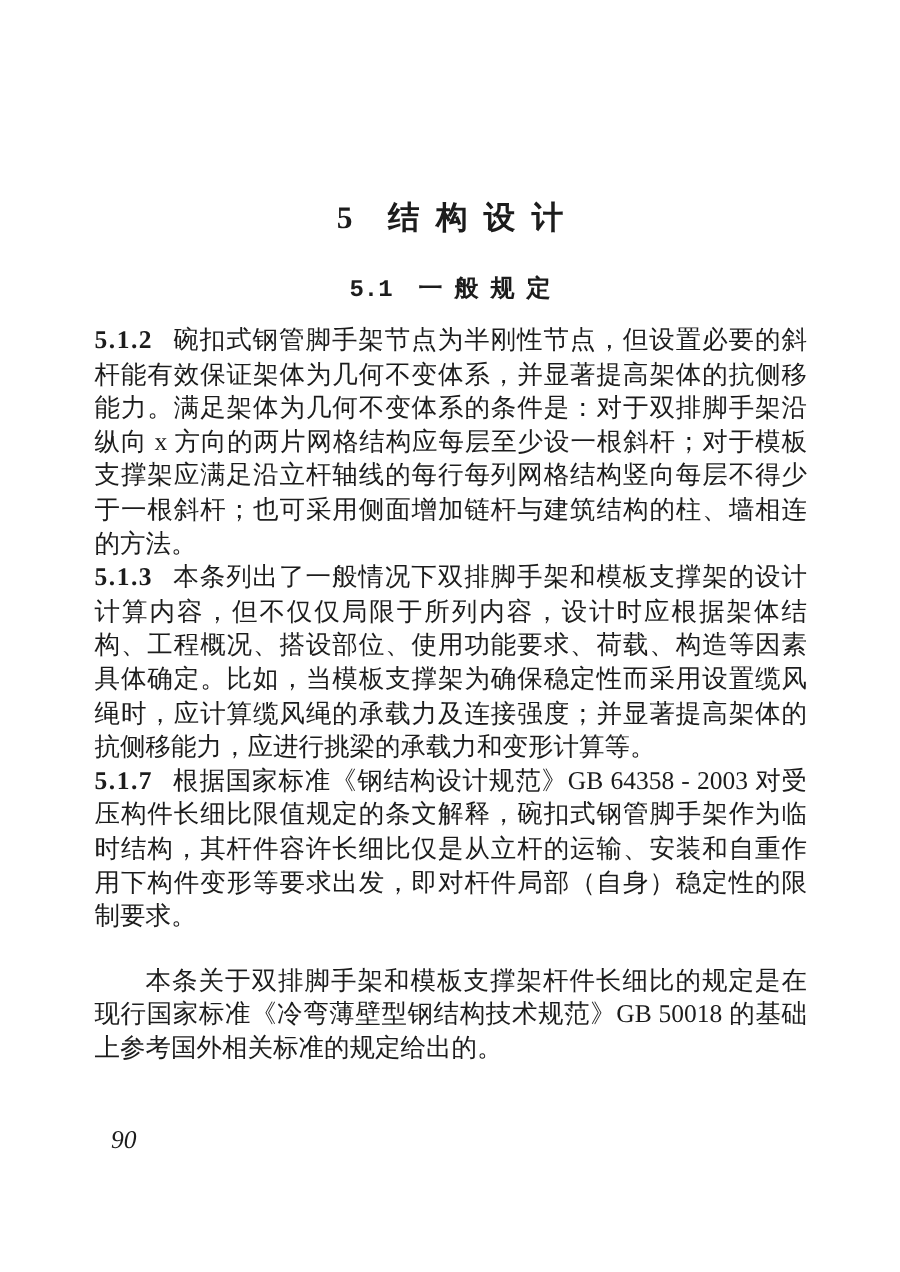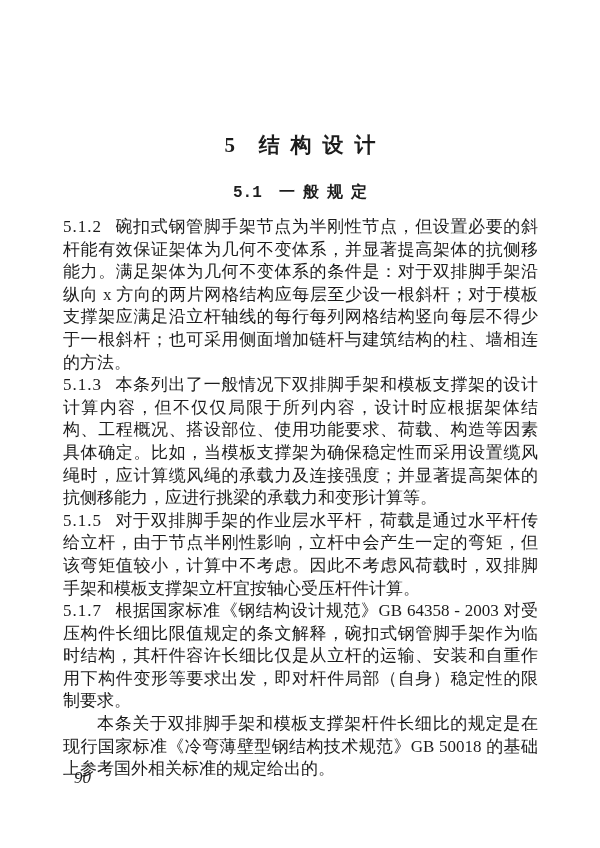--- a/index.html
+++ b/index.html
@@ -71,31 +71,32 @@
     text-align: justify;
     text-justify: inter-ideograph;
     color: var(--ink);
   }
   .body-text p.para {
     margin: 0;
     padding: 0;
   }
   .body-text p.para.indent {
     text-indent: 2em;
+    margin-top: 20px;
   }
   .plabel {
-    font-weight: normal;
+    font-weight: bold;
     margin-right: 0.75em;
     letter-spacing: 0.06em;
   }
   
   .page-number {
     position: absolute;
     left: 74px;
-    top: 768px;
+    top: 750px;
     font-family: "Liberation Serif", "DejaVu Serif", serif;
     font-style: italic;
     font-size: 17px;
     color: var(--ink);
   }
 </style>
 </head>
 <body>
 
 <div class="page">
@@ -106,20 +107,19 @@
   </h1>
 
   <h2 class="section">
     <span class="sec-num">5.1</span>
     <span class="sec-title">一般规定</span>
   </h2>
 
   <div class="body-text">
       <p class="para"><b class="plabel">5.1.2</b><span>碗扣式钢管脚手架节点为半刚性节点，但设置必要的斜杆能有效保证架体为几何不变体系，并显著提高架体的抗侧移能力。满足架体为几何不变体系的条件是：对于双排脚手架沿纵向 x 方向的两片网格结构应每层至少设一根斜杆；对于模板支撑架应满足沿立杆轴线的每行每列网格结构竖向每层不得少于一根斜杆；也可采用侧面增加链杆与建筑结构的柱、墙相连的方法。</span></p>
       <p class="para"><b class="plabel">5.1.3</b><span>本条列出了一般情况下双排脚手架和模板支撑架的设计计算内容，但不仅仅局限于所列内容，设计时应根据架体结构、工程概况、搭设部位、使用功能要求、荷载、构造等因素具体确定。比如，当模板支撑架为确保稳定性而采用设置缆风绳时，应计算缆风绳的承载力及连接强度；并显著提高架体的抗侧移能力，应进行挑梁的承载力和变形计算等。</span></p>
-      <p class="para"><b class="plabel">5.1.5</b><span>对于双排脚手架的作业层水平杆，荷载是通过水平杆传给立杆，由于节点半刚性影响，立杆中会产生一定的弯矩，但该弯矩值较小，计算中不考虑。因此不考虑风荷载时，双排脚手架和模板支撑架立杆宜按轴心受压杆件计算。</span></p>
       <p class="para"><b class="plabel">5.1.7</b><span>根据国家标准《钢结构设计规范》GB 64358 - 2003 对受压构件长细比限值规定的条文解释，碗扣式钢管脚手架作为临时结构，其杆件容许长细比仅是从立杆的运输、安装和自重作用下构件变形等要求出发，即对杆件局部（自身）稳定性的限制要求。</span></p>
       <p class="para indent"><span>本条关于双排脚手架和模板支撑架杆件长细比的规定是在现行国家标准《冷弯薄壁型钢结构技术规范》GB 50018 的基础上参考国外相关标准的规定给出的。</span></p>
     </div>
 
   <div class="page-number">90</div>
 
 </div>
 
 </body></html>

